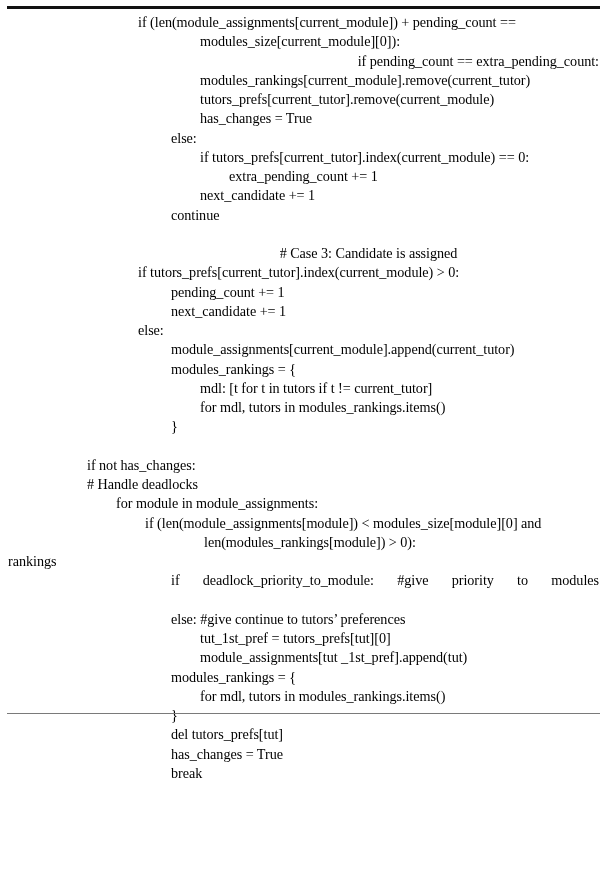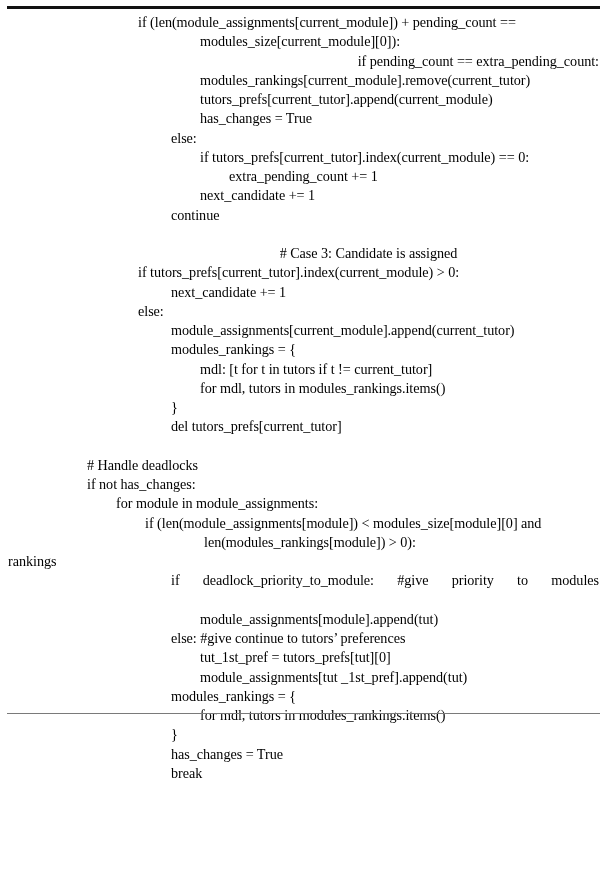--- a/index.html
+++ b/index.html
@@ -68,54 +68,54 @@
 
 <div id="page">
 
   <div class="rule-top"></div>
 
   <div id="code">
       <div class="line" style="padding-left: 130px;">if (len(module_assignments[current_module]) + pending_count ==</div>
       <div class="line" style="padding-left: 192px;">modules_size[current_module][0]):</div>
       <div class="line" style="padding-left: 163px; text-align: right;">if pending_count == extra_pending_count:</div>
       <div class="line" style="padding-left: 192px;">modules_rankings[current_module].remove(current_tutor)</div>
-      <div class="line" style="padding-left: 192px;">tutors_prefs[current_tutor].append(current_module)</div>
+      <div class="line" style="padding-left: 192px;">tutors_prefs[current_tutor].remove(current_module)</div>
       <div class="line" style="padding-left: 192px;">has_changes = True</div>
       <div class="line" style="padding-left: 163px;">else:</div>
       <div class="line" style="padding-left: 192px;">if tutors_prefs[current_tutor].index(current_module) == 0:</div>
       <div class="line" style="padding-left: 221px;">extra_pending_count += 1</div>
       <div class="line" style="padding-left: 192px;">next_candidate += 1</div>
       <div class="line" style="padding-left: 163px;">continue</div>
       <div class="line blank" style="padding-left: 0px;">&nbsp;</div>
       <div class="line" style="padding-left: 130px; text-align: center;"># Case 3: Candidate is assigned</div>
       <div class="line" style="padding-left: 130px;">if tutors_prefs[current_tutor].index(current_module) &gt; 0:</div>
+      <div class="line" style="padding-left: 163px;">pending_count += 1</div>
       <div class="line" style="padding-left: 163px;">next_candidate += 1</div>
       <div class="line" style="padding-left: 130px;">else:</div>
       <div class="line" style="padding-left: 163px;">module_assignments[current_module].append(current_tutor)</div>
       <div class="line" style="padding-left: 163px;">modules_rankings = {</div>
       <div class="line" style="padding-left: 192px;">mdl: [t for t in tutors if t != current_tutor]</div>
       <div class="line" style="padding-left: 192px;">for mdl, tutors in modules_rankings.items()</div>
       <div class="line" style="padding-left: 163px;">}</div>
-      <div class="line" style="padding-left: 163px;">del tutors_prefs[current_tutor]</div>
       <div class="line blank" style="padding-left: 0px;">&nbsp;</div>
+      <div class="line" style="padding-left: 79px;">if not has_changes:</div>
       <div class="line" style="padding-left: 79px;"># Handle deadlocks</div>
-      <div class="line" style="padding-left: 79px;">if not has_changes:</div>
       <div class="line" style="padding-left: 108px;">for module in module_assignments:</div>
       <div class="line" style="padding-left: 137px;">if (len(module_assignments[module]) &lt; modules_size[module][0] and</div>
       <div class="line" style="padding-left: 196px;">len(modules_rankings[module]) &gt; 0):</div>
       <div class="line" style="padding-left: 0px;">rankings</div>
       <div class="line justified"><span class="ind" style="width: 163px;"></span><span>if   deadlock_priority_to_module:  #give   priority   to   modules</span></div>
       <div class="line blank" style="padding-left: 0px;">&nbsp;</div>
-      <div class="line" style="padding-left: 192px;">module_assignments[module].append(tut)</div>
       <div class="line" style="padding-left: 163px;">else: #give continue to tutors’ preferences</div>
       <div class="line" style="padding-left: 192px;">tut_1st_pref = tutors_prefs[tut][0]</div>
       <div class="line" style="padding-left: 192px;">module_assignments[tut _1st_pref].append(tut)</div>
       <div class="line" style="padding-left: 163px;">modules_rankings = {</div>
       <div class="line" style="padding-left: 192px;">for mdl, tutors in modules_rankings.items()</div>
       <div class="line" style="padding-left: 163px;">}</div>
+      <div class="line" style="padding-left: 163px;">del tutors_prefs[tut]</div>
       <div class="line" style="padding-left: 163px;">has_changes = True</div>
       <div class="line" style="padding-left: 163px;">break</div>
       <div class="line blank" style="padding-left: 0px;">&nbsp;</div>
       <div class="line blank" style="padding-left: 0px;">&nbsp;</div>
     </div>
 
   <div class="rule-bottom"></div>
 
 </div>
 

